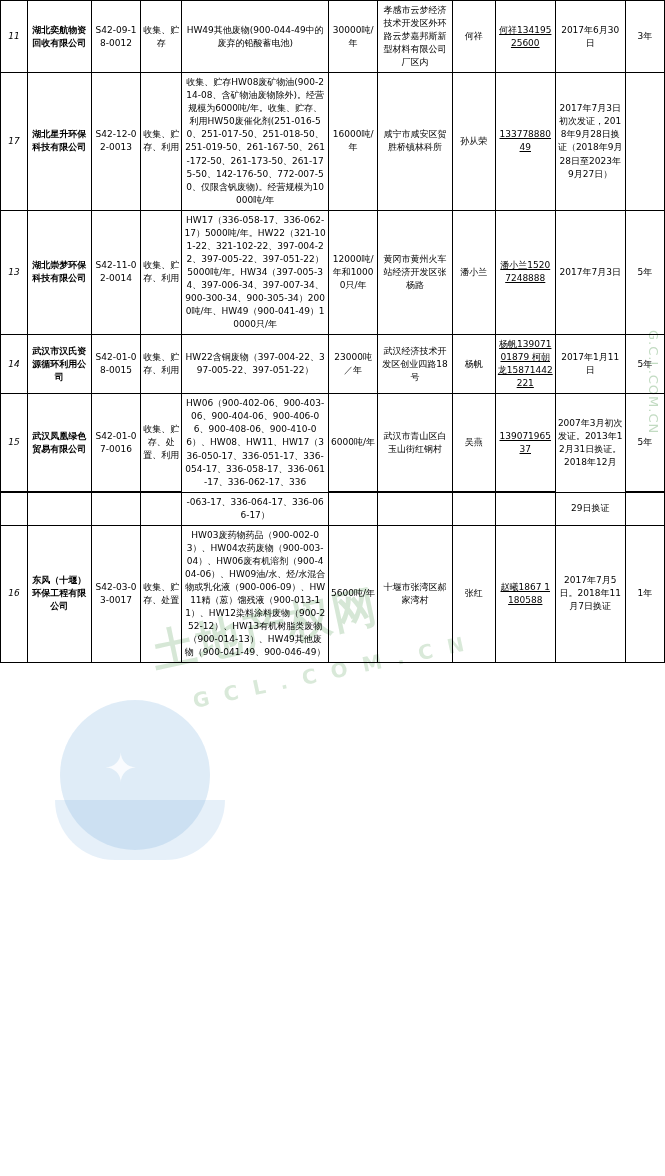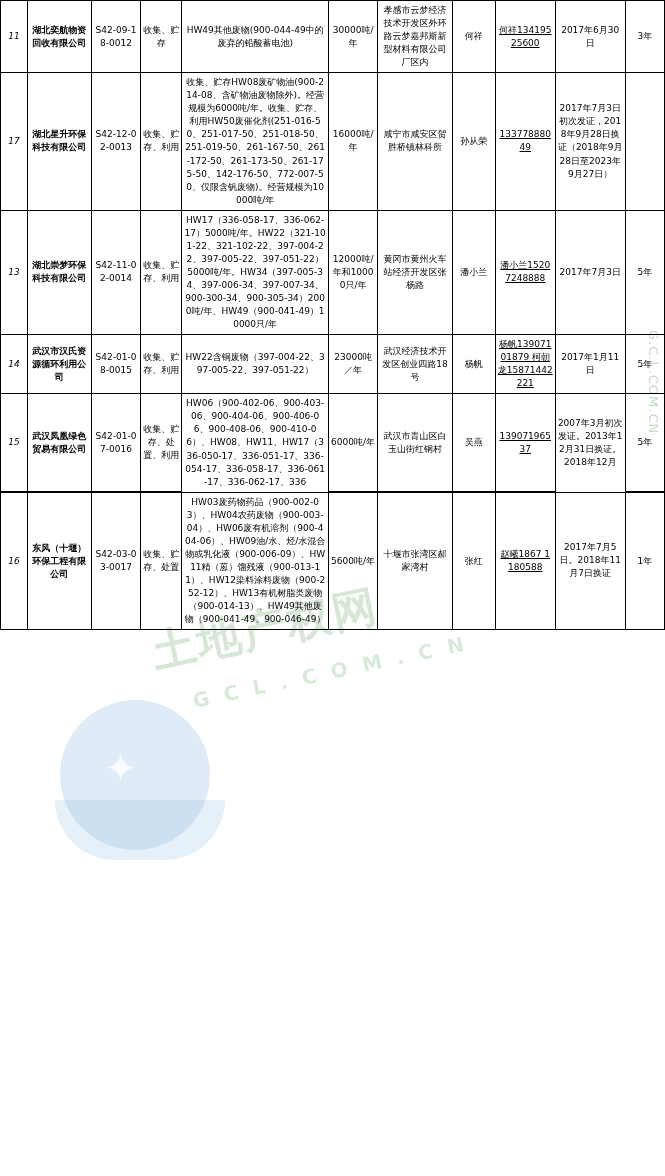--- a/index.html
+++ b/index.html
@@ -215,20 +215,33 @@
         <td class="ops thick-bottom">收集、贮存、处置、利用</td>
         <td class="cat">HW06（900-402-06、900-403-06、900-404-06、900-406-06、900-408-06、900-410-06）、HW08、HW11、HW17（336-050-17、336-051-17、336-054-17、336-058-17、336-061-17、336-062-17、336</td>
         <td class="amt thick-bottom">6000吨/年</td>
         <td class="addr thick-bottom">武汉市青山区白玉山街红钢村</td>
         <td class="person thick-bottom">吴燕</td>
         <td class="phone thick-bottom">13907196537</td>
         <td class="date">2007年3月初次发证。2013年12月31日换证。2018年12月</td>
         <td class="years thick-bottom">5年</td>
       </tr>
 
+      <tr>
+        <td class="idx thick-top"></td>
+        <td class="name thick-top"></td>
+        <td class="code thick-top"></td>
+        <td class="ops thick-top"></td>
+        <td class="cat">-063-17、336-064-17、336-066-17）</td>
+        <td class="amt thick-top"></td>
+        <td class="addr thick-top"></td>
+        <td class="person thick-top"></td>
+        <td class="phone thick-top"></td>
+        <td class="date">29日换证</td>
+        <td class="years thick-top"></td>
+      </tr>
 
       <tr>
         <td class="idx">16</td>
         <td class="name">东风（十堰）环保工程有限公司</td>
         <td class="code">S42-03-03-0017</td>
         <td class="ops">收集、贮存、处置</td>
         <td class="cat">HW03废药物药品（900-002-03）、HW04农药废物（900-003-04）、HW06废有机溶剂（900-404-06）、HW09油/水、烃/水混合物或乳化液（900-006-09）、HW11精（蒽）馏残液（900-013-11）、HW12染料涂料废物（900-252-12）、HW13有机树脂类废物（900-014-13）、HW49其他废物（900-041-49、900-046-49）</td>
         <td class="amt">5600吨/年</td>
         <td class="addr">十堰市张湾区郝家湾村</td>
         <td class="person">张红</td>

